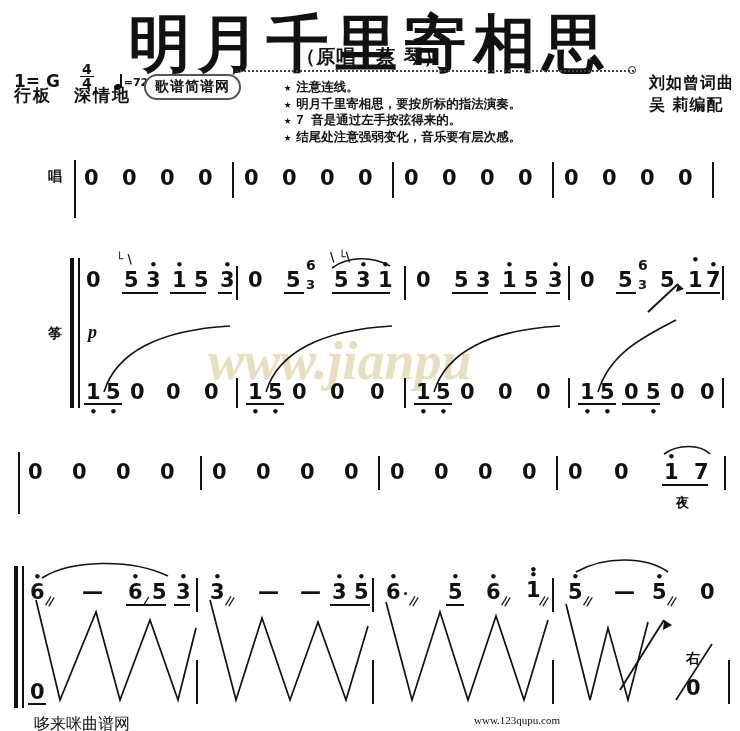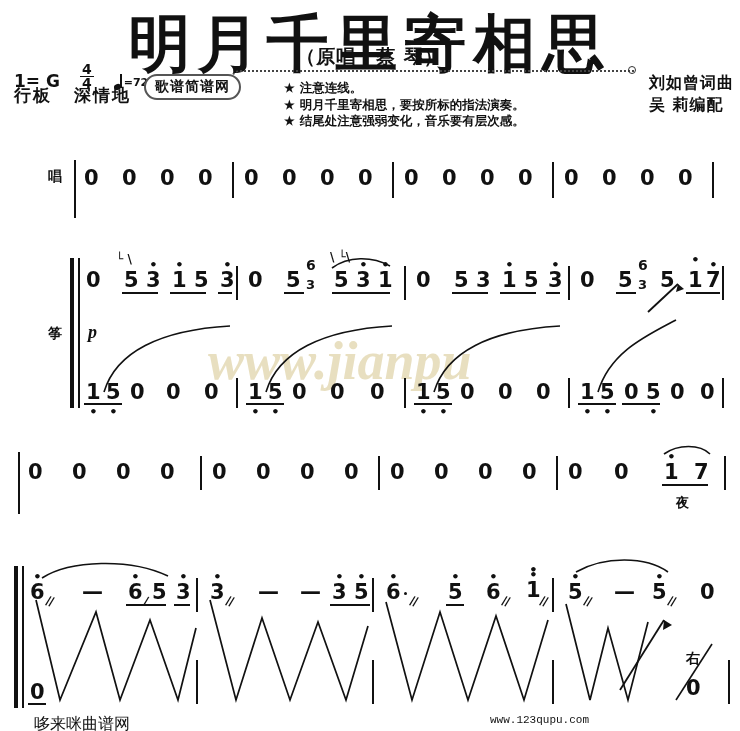--- a/index.html
+++ b/index.html
@@ -52,21 +52,21 @@
     font-family:"DejaVu Sans",sans-serif;letter-spacing:2px;}
   .moods span{margin-right:14px;text-align:center;}
 
   .tipbadge{
     position:absolute;left:144px;top:74px;
     border:2px solid #555;border-radius:14px;padding:2px 9px;
     font-family:"DejaVu Sans",sans-serif;font-weight:bold;font-size:14px;
     letter-spacing:1px;background:#fff;
   }
   .tipbox{position:absolute;left:284px;top:80px;width:330px;}
-  .tipline{font-family:Liberation Sans, sans-serif;font-size:12.5px;font-weight:bold;
+  .tipline{font-family:Liberation Mono, monospace;font-size:12.5px;font-weight:bold;
     line-height:16.6px;white-space:nowrap;}
   .tipline .st{margin-right:5px;font-size:12px;}
   .dotline{position:absolute;left:230px;top:70px;width:402px;height:14px;
     border-top:2px dotted #444;border-left:2px dotted #444;
     border-top-left-radius:10px;}
   .dotend{position:absolute;left:628px;top:66px;width:6px;height:6px;
     border:1.6px solid #333;border-radius:50%;}
   .credits{position:absolute;right:6px;top:72px;text-align:left;
     font-family:"DejaVu Sans",sans-serif;font-weight:bold;font-size:16px;
     line-height:22px;letter-spacing:1px;}
@@ -95,21 +95,21 @@
     font-weight:bold;}
   .finger{position:absolute;font-family:"DejaVu Sans",sans-serif;font-size:12px;
     font-weight:bold;}
   .trem{position:absolute;font-family:"DejaVu Sans",sans-serif;font-size:12px;
     font-weight:bold;transform:rotate(14deg);letter-spacing:-1px;}
   svg.ov{position:absolute;left:0;top:0;width:740px;height:731px;
     pointer-events:none;overflow:visible;}
   .footer-l{position:absolute;left:34px;top:714px;font-size:16px;
     font-family:"DejaVu Sans",sans-serif;}
   .footer-c{position:absolute;left:474px;top:714px;font-size:11px;
-    font-family:Liberation Mono, monospace;margin-left:16px;}
+    font-family:Liberation Serif, serif;}
 </style>
 </head>
 <body>
 
 <div class="sheet">
 
   <div class="wm wm-url">www.jianpu</div>
 
   <div class="title">明月千里寄相思</div>
   <div class="subtitle">（原唱：蔡 琴）</div>
@@ -136,20 +136,23 @@
   <div class="tipbadge">歌谱简谱网</div>
 
   <div class="tipbox">
     <div class="tipline">
       <span class="st">★</span><span>注意连线。</span>
     </div>
     <div class="tipline">
       <span class="st">★</span><span>明月千里寄相思，要按所标的指法演奏。</span>
     </div>
     <div class="tipline">
+      <span class="st">★</span><span>7 音是通过左手按弦得来的。</span>
+    </div>
+    <div class="tipline">
       <span class="st">★</span><span>结尾处注意强弱变化，音乐要有层次感。</span>
     </div>
   </div>
 
   <div class="credits">
     <div>刘如曾词曲</div>
     <div>吴 莉编配</div>
   </div>
 
   <div class="part-label" style="left:48px;top:168px;">唱</div>

